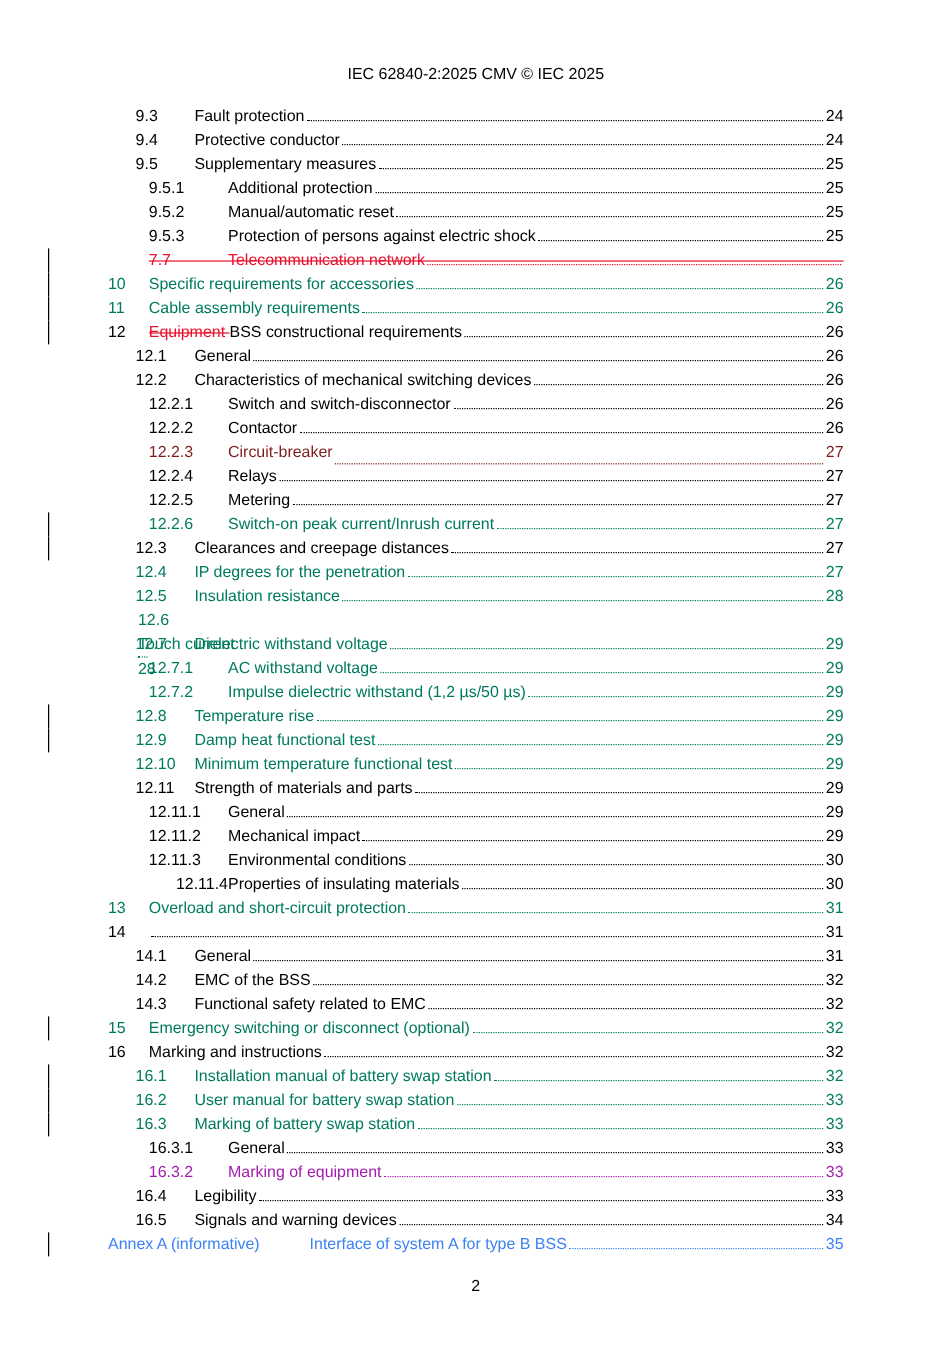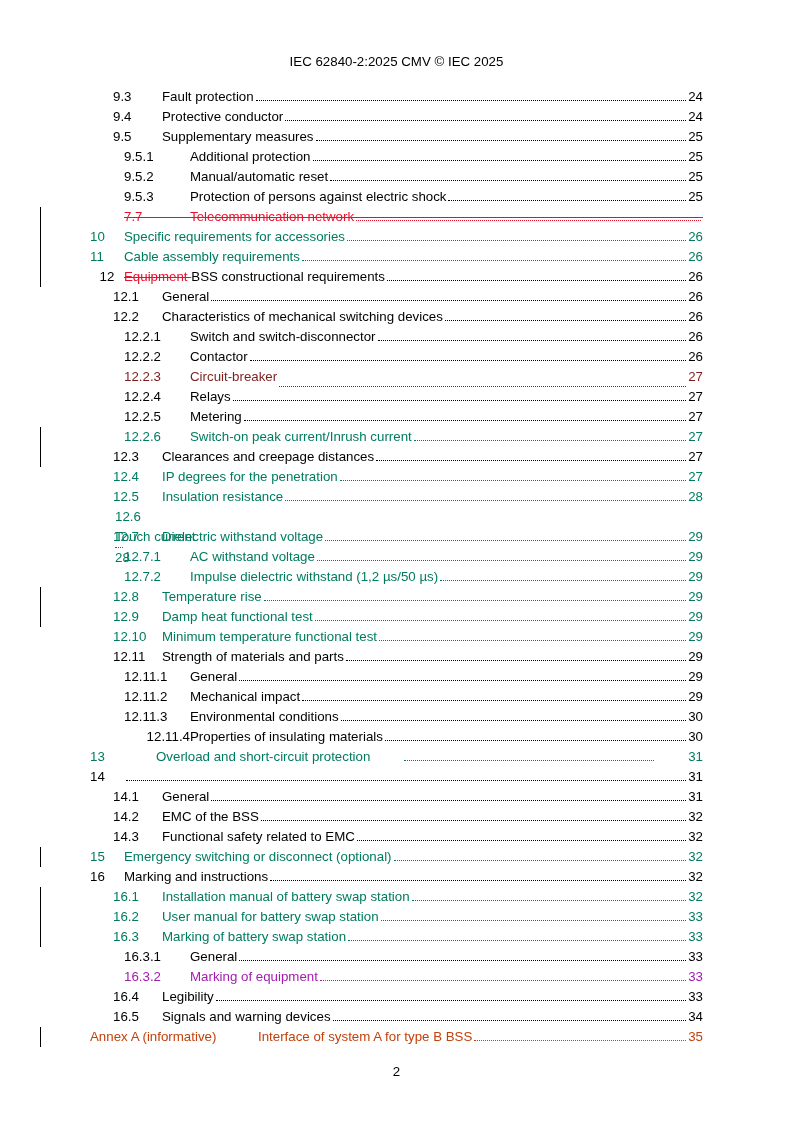--- a/index.html
+++ b/index.html
@@ -79,21 +79,21 @@
   <div class="toc">
       <div class="row lv2" style="color: rgb(0, 0, 0);"><span class="num">9.3</span><span class="title"><span>Fault protection</span></span><span class="leader"></span><span class="pagenum">24</span></div>
       <div class="row lv2" style="color: #000000;"><span class="num">9.4</span><span class="title"><span>Protective conductor</span></span><span class="leader"></span><span class="pagenum">24</span></div>
       <div class="row lv2" style="color: rgb(0, 0, 0);"><span class="num">9.5</span><span class="title"><span>Supplementary measures</span></span><span class="leader"></span><span class="pagenum">25</span></div>
       <div class="row lv3" style="color: rgb(0, 0, 0);"><span class="num">9.5.1</span><span class="title"><span>Additional protection</span></span><span class="leader"></span><span class="pagenum">25</span></div>
       <div class="row lv3" style="color: rgb(0, 0, 0);"><span class="num">9.5.2</span><span class="title"><span>Manual/automatic reset</span></span><span class="leader"></span><span class="pagenum">25</span></div>
       <div class="row lv3" style="color: rgb(0, 0, 0);"><span class="num">9.5.3</span><span class="title"><span>Protection of persons against electric shock</span></span><span class="leader"></span><span class="pagenum">25</span></div>
       <div class="row lv3 cb strike-row" style="color: rgb(232, 17, 45);"><span class="num">7.7</span><span class="title"><span>Telecommunication network</span></span><span class="leader"></span></div>
       <div class="row lv1 cb" style="color: rgb(0, 123, 95);"><span class="num">10</span><span class="title"><span>Specific requirements for accessories</span></span><span class="leader"></span><span class="pagenum">26</span></div>
       <div class="row lv1 cb" style="color: rgb(0, 123, 95);"><span class="num">11</span><span class="title"><span>Cable assembly requirements</span></span><span class="leader"></span><span class="pagenum">26</span></div>
-      <div class="row lv1 cb" style="color: rgb(0, 0, 0); text-align: center;"><span class="num">12</span><span class="title"><span class="seg-deleted" style="color: rgb(232, 17, 45);">Equipment </span><span>BSS constructional requirements</span></span><span class="leader"></span><span class="pagenum">26</span></div>
+      <div class="row lv1 cb" style="color: rgb(0, 0, 0);"><span class="num">12</span><span class="title"><span class="seg-deleted" style="color: rgb(232, 17, 45);">Equipment </span><span>BSS constructional requirements</span></span><span class="leader"></span><span class="pagenum">26</span></div>
       <div class="row lv2" style="color: rgb(0, 0, 0);"><span class="num">12.1</span><span class="title"><span>General</span></span><span class="leader"></span><span class="pagenum">26</span></div>
       <div class="row lv2" style="color: rgb(0, 0, 0);"><span class="num">12.2</span><span class="title"><span>Characteristics of mechanical switching devices</span></span><span class="leader"></span><span class="pagenum">26</span></div>
       <div class="row lv3" style="color: rgb(0, 0, 0);"><span class="num">12.2.1</span><span class="title"><span>Switch and switch-disconnector</span></span><span class="leader"></span><span class="pagenum">26</span></div>
       <div class="row lv3" style="color: rgb(0, 0, 0);"><span class="num">12.2.2</span><span class="title"><span>Contactor</span></span><span class="leader"></span><span class="pagenum">26</span></div>
       <div class="row lv3" style="color: #7f1d1d; align-items: flex-end;"><span class="num">12.2.3</span><span class="title"><span>Circuit-breaker</span></span><span class="leader"></span><span class="pagenum">27</span></div>
       <div class="row lv3" style="color: rgb(0, 0, 0);"><span class="num">12.2.4</span><span class="title"><span>Relays</span></span><span class="leader"></span><span class="pagenum">27</span></div>
       <div class="row lv3" style="color: rgb(0, 0, 0);"><span class="num">12.2.5</span><span class="title"><span>Metering</span></span><span class="leader"></span><span class="pagenum">27</span></div>
       <div class="row lv3 cb" style="color: rgb(0, 123, 95);"><span class="num">12.2.6</span><span class="title"><span>Switch-on peak current/Inrush current</span></span><span class="leader"></span><span class="pagenum">27</span></div>
       <div class="row lv2 cb" style="color: rgb(0, 0, 0);"><span class="num">12.3</span><span class="title"><span>Clearances and creepage distances</span></span><span class="leader"></span><span class="pagenum">27</span></div>
       <div class="row lv2" style="color: rgb(0, 123, 95);"><span class="num">12.4</span><span class="title"><span>IP degrees for the penetration</span></span><span class="leader"></span><span class="pagenum">27</span></div>
@@ -103,30 +103,30 @@
       <div class="row lv3" style="color: rgb(0, 123, 95);"><span class="num">12.7.1</span><span class="title"><span>AC withstand voltage</span></span><span class="leader"></span><span class="pagenum">29</span></div>
       <div class="row lv3" style="color: rgb(0, 123, 95);"><span class="num">12.7.2</span><span class="title"><span>Impulse dielectric withstand (1,2 µs/50 µs)</span></span><span class="leader"></span><span class="pagenum">29</span></div>
       <div class="row lv2 cb" style="color: rgb(0, 123, 95);"><span class="num">12.8</span><span class="title"><span>Temperature rise</span></span><span class="leader"></span><span class="pagenum">29</span></div>
       <div class="row lv2 cb" style="color: rgb(0, 123, 95);"><span class="num">12.9</span><span class="title"><span>Damp heat functional test</span></span><span class="leader"></span><span class="pagenum">29</span></div>
       <div class="row lv2" style="color: rgb(0, 123, 95);"><span class="num">12.10</span><span class="title"><span>Minimum temperature functional test</span></span><span class="leader"></span><span class="pagenum">29</span></div>
       <div class="row lv2" style="color: rgb(0, 0, 0);"><span class="num">12.11</span><span class="title"><span>Strength of materials and parts</span></span><span class="leader"></span><span class="pagenum">29</span></div>
       <div class="row lv3" style="color: rgb(0, 0, 0);"><span class="num">12.11.1</span><span class="title"><span>General</span></span><span class="leader"></span><span class="pagenum">29</span></div>
       <div class="row lv3" style="color: rgb(0, 0, 0);"><span class="num">12.11.2</span><span class="title"><span>Mechanical impact</span></span><span class="leader"></span><span class="pagenum">29</span></div>
       <div class="row lv3" style="color: rgb(0, 0, 0);"><span class="num">12.11.3</span><span class="title"><span>Environmental conditions</span></span><span class="leader"></span><span class="pagenum">30</span></div>
       <div class="row lv3" style="color: rgb(0, 0, 0); text-align: right;"><span class="num">12.11.4</span><span class="title"><span>Properties of insulating materials</span></span><span class="leader"></span><span class="pagenum">30</span></div>
-      <div class="row lv1" style="color: rgb(0, 123, 95); gap: 32px;"><span class="num">13</span><span class="title"><span>Overload and short-circuit protection</span></span><span class="leader"></span><span class="pagenum">31</span></div>
+      <div class="row lv1" style="color: rgb(0, 123, 95);"><span class="num">13</span><span class="title"><span>Overload and short-circuit protection</span></span><span class="leader"></span><span class="pagenum">31</span></div>
       <div class="row lv1" style="color: rgb(0, 0, 0);"><span class="num">14</span><span class="leader"></span><span class="pagenum">31</span></div>
       <div class="row lv2" style="color: rgb(0, 0, 0);"><span class="num">14.1</span><span class="title"><span>General</span></span><span class="leader"></span><span class="pagenum">31</span></div>
       <div class="row lv2" style="color: rgb(0, 0, 0);"><span class="num">14.2</span><span class="title"><span>EMC of the BSS</span></span><span class="leader"></span><span class="pagenum">32</span></div>
       <div class="row lv2" style="color: rgb(0, 0, 0);"><span class="num">14.3</span><span class="title"><span>Functional safety related to EMC</span></span><span class="leader"></span><span class="pagenum">32</span></div>
       <div class="row lv1 cb" style="color: rgb(0, 123, 95);"><span class="num">15</span><span class="title"><span>Emergency switching or disconnect (optional)</span></span><span class="leader"></span><span class="pagenum">32</span></div>
       <div class="row lv1" style="color: rgb(0, 0, 0);"><span class="num">16</span><span class="title"><span>Marking and instructions</span></span><span class="leader"></span><span class="pagenum">32</span></div>
       <div class="row lv2 cb" style="color: rgb(0, 123, 95);"><span class="num">16.1</span><span class="title"><span>Installation manual of battery swap station</span></span><span class="leader"></span><span class="pagenum">32</span></div>
       <div class="row lv2 cb" style="color: rgb(0, 123, 95);"><span class="num">16.2</span><span class="title"><span>User manual for battery swap station</span></span><span class="leader"></span><span class="pagenum">33</span></div>
       <div class="row lv2 cb" style="color: rgb(0, 123, 95);"><span class="num">16.3</span><span class="title"><span>Marking of battery swap station</span></span><span class="leader"></span><span class="pagenum">33</span></div>
       <div class="row lv3" style="color: rgb(0, 0, 0);"><span class="num">16.3.1</span><span class="title"><span>General</span></span><span class="leader"></span><span class="pagenum">33</span></div>
       <div class="row lv3" style="color: #a21caf;"><span class="num">16.3.2</span><span class="title"><span>Marking of equipment</span></span><span class="leader"></span><span class="pagenum">33</span></div>
       <div class="row lv2" style="color: rgb(0, 0, 0);"><span class="num">16.4</span><span class="title"><span>Legibility</span></span><span class="leader"></span><span class="pagenum">33</span></div>
       <div class="row lv2" style="color: rgb(0, 0, 0);"><span class="num">16.5</span><span class="title"><span>Signals and warning devices</span></span><span class="leader"></span><span class="pagenum">34</span></div>
-      <div class="row lvannex cb" style="color: #c2410c;"><span class="num">Annex A (informative)</span><span class="title"><span>Interface of system A for type B BSS</span></span><span class="leader"></span><span class="pagenum">35</span></div>
+      <div class="row lvannex cb" style="color: #3b82f6;"><span class="num">Annex A (informative)</span><span class="title"><span>Interface of system A for type B BSS</span></span><span class="leader"></span><span class="pagenum">35</span></div>
     </div>
   <div class="footer">2</div>
 </div>
 
 </body></html>

